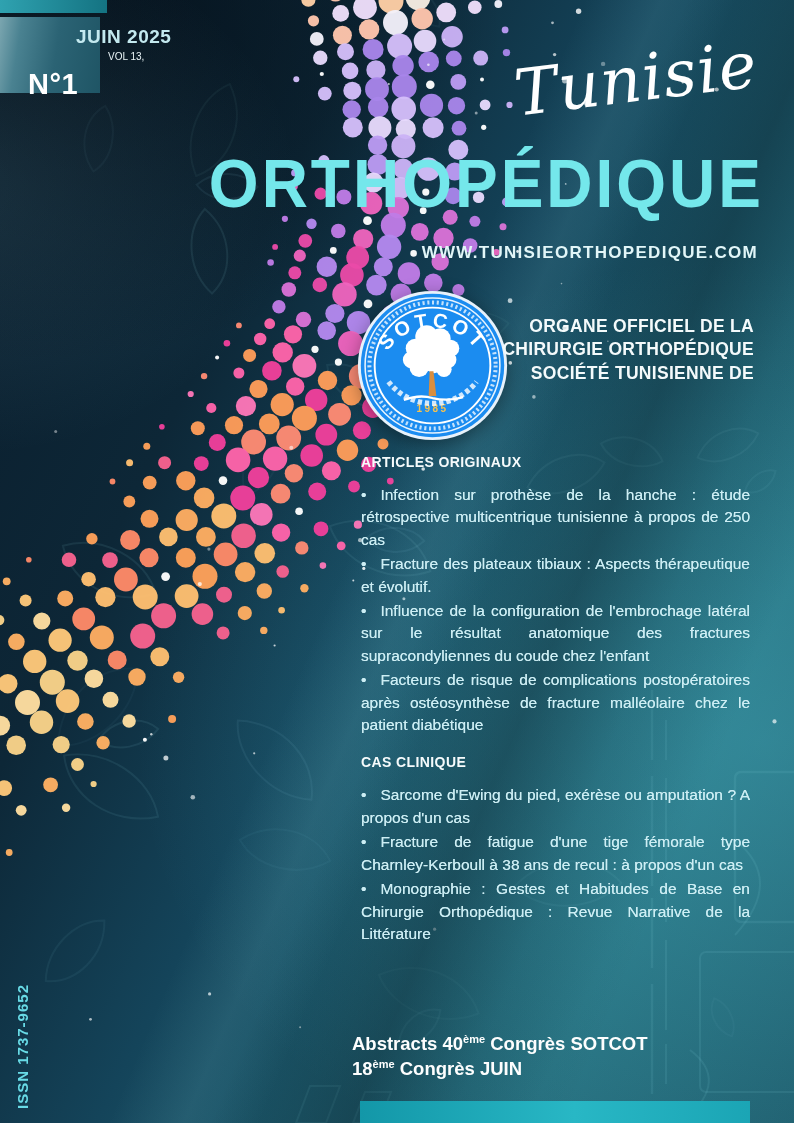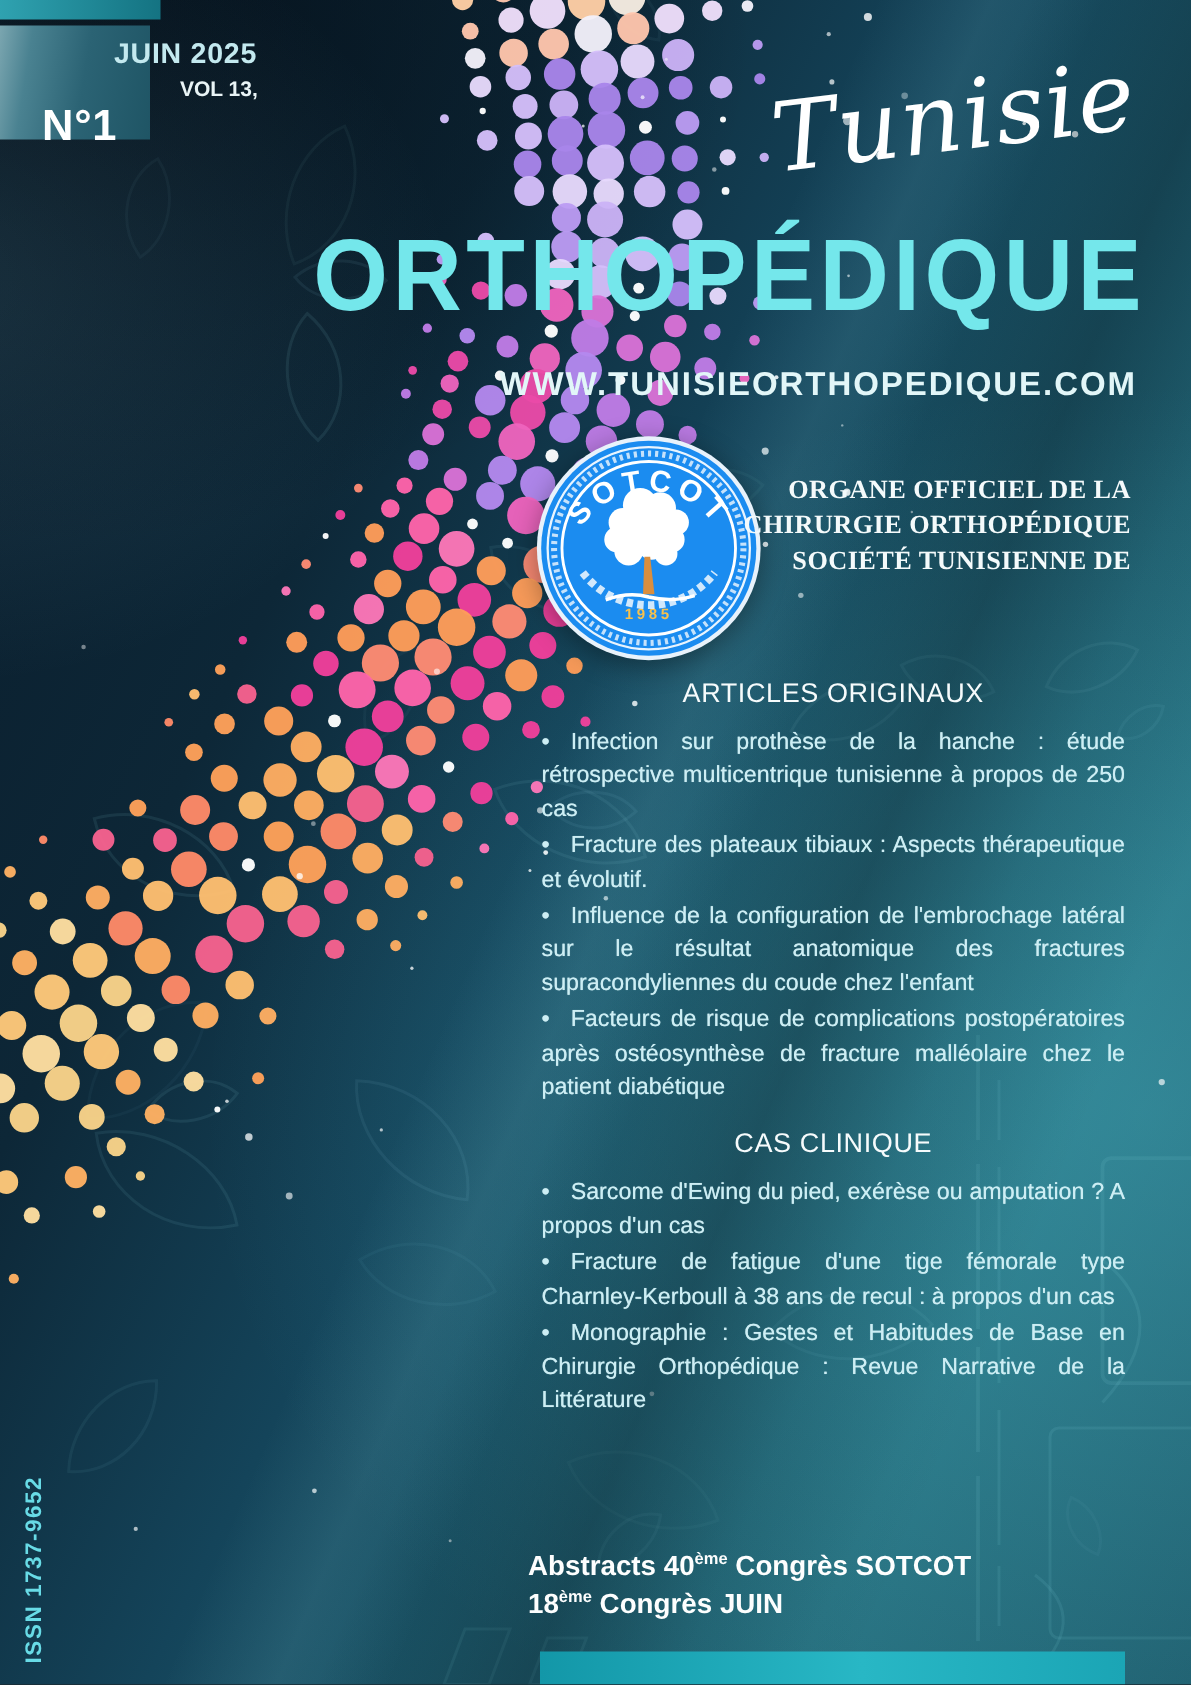--- a/index.html
+++ b/index.html
@@ -16,34 +16,34 @@
   .shade{position:absolute;inset:0;z-index:2;pointer-events:none;background:
       linear-gradient(113deg, transparent 54%, rgba(7,22,31,.34) 65%, rgba(7,22,31,.10) 73%, transparent 82%),
       linear-gradient(113deg, transparent 46%, rgba(150,225,238,.10) 52%, transparent 58%);}
   .layer{position:absolute;z-index:3;}
 
   .topbar{left:0;top:0;width:107px;height:13px;background:linear-gradient(90deg,#2fa2b0,#147382);}
   .issue-box{left:0;top:17px;width:100px;height:76px;
       background:linear-gradient(99deg,#7ba6b0 0%,#4a8291 20%,#2b6374 55%,#1f5565 100%);}
   .issue-date{left:76px;top:26px;font-size:19px;font-weight:700;color:#c3e9ef;letter-spacing:.5px;white-space:nowrap;}
   .issue-number{left:28px;top:52px;font-size:29px;font-weight:700;color:#ffffff;letter-spacing:.5px;margin-top:16px;}
-  .issue-volume{left:120px;top:51px;font-size:14px;font-weight:700;color:#e9f4f6;white-space:nowrap;}
+  .issue-volume{left:108px;top:51px;font-size:10px;font-weight:400;color:#e9f4f6;white-space:nowrap;}
 
   .script-title{right:36px;top:42px;font-family:"DejaVu Serif",serif;font-style:italic;font-size:64px;
       color:#ffffff;transform:rotate(-7deg);transform-origin:center;letter-spacing:1px;white-space:nowrap;}
   .main-title{right:30px;top:144px;font-size:64px;font-weight:700;letter-spacing:3px;color:#74e7eb;
       transform:scaleY(1.06);transform-origin:right top;white-space:nowrap;}
-  .website{right:36px;top:243px;font-size:22px;font-weight:700;letter-spacing:1.3px;color:#e2f6f8;white-space:nowrap;}
+  .website{right:36px;top:243px;font-size:17px;font-weight:700;letter-spacing:1.3px;color:#e2f6f8;white-space:nowrap;}
 
   .logo-wrap{left:356px;top:289px;width:153px;height:153px;filter:drop-shadow(0 4px 9px rgba(0,0,0,.35));}
   .organ{right:40px;top:315px;text-align:right;font-size:17.5px;line-height:23.4px;font-weight:700;
-      color:#f4fafb;letter-spacing:.3px;font-family:Liberation Serif, serif;}
+      color:#f4fafb;letter-spacing:.3px;}
 
   .toc{left:361px;top:451px;width:389px;color:#cdeef4;}
-  .toc h2{font-size:18px;line-height:22px;margin:15px 0 11px;color:#f6fbfc;letter-spacing:.4px;font-weight:400;text-align:center;}
+  .toc h2{font-size:14px;line-height:22px;margin:15px 0 11px;color:#f6fbfc;letter-spacing:.4px;font-weight:700;}
   .toc h2:first-child{margin-top:0;}
   .toc p{font-size:15.5px;line-height:22.4px;margin:0 0 2px;text-align:justify;text-align-last:left;
       text-shadow:0 0 .5px rgba(205,238,244,.85);}
   .toc .blt{display:inline-block;padding-right:14px;}
 
   .congress{left:352px;width:404px;top:1032px;text-align:left;color:#fdfefe;font-weight:700;
       font-size:18.5px;line-height:24.5px;}
   .congress sup{font-size:11px;line-height:0;}
 
   .issn{left:14px;top:984px;writing-mode:vertical-rl;transform:rotate(180deg);

